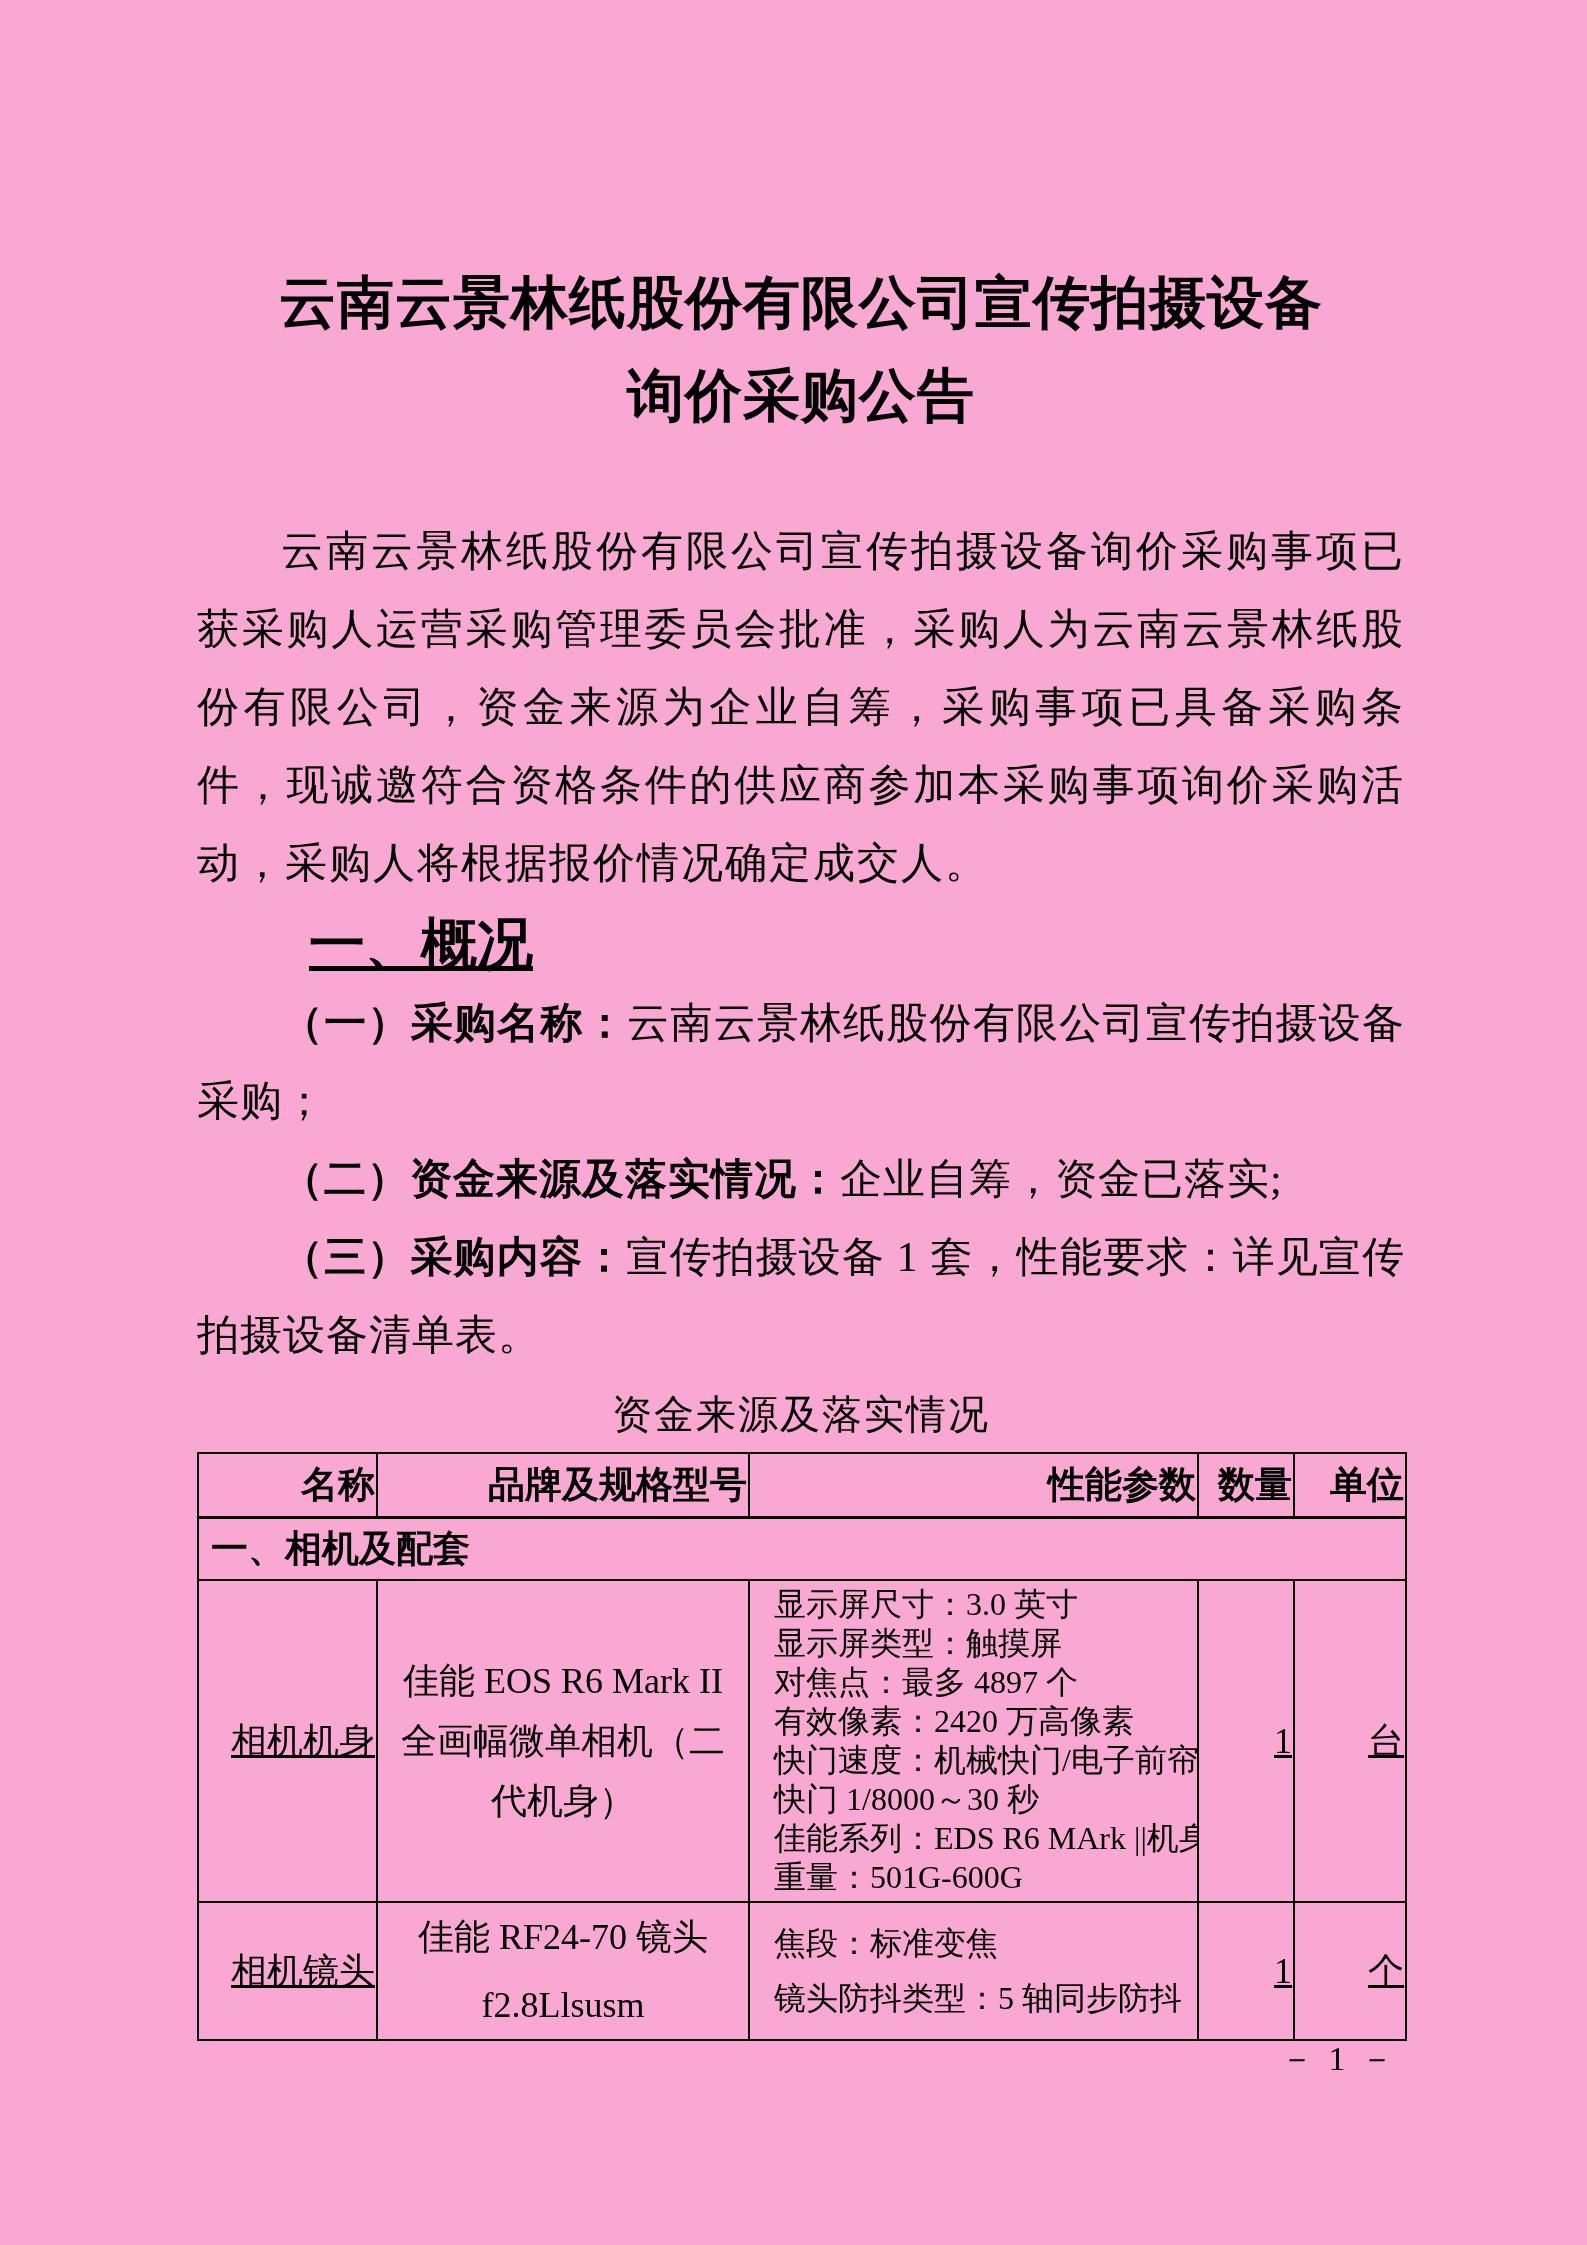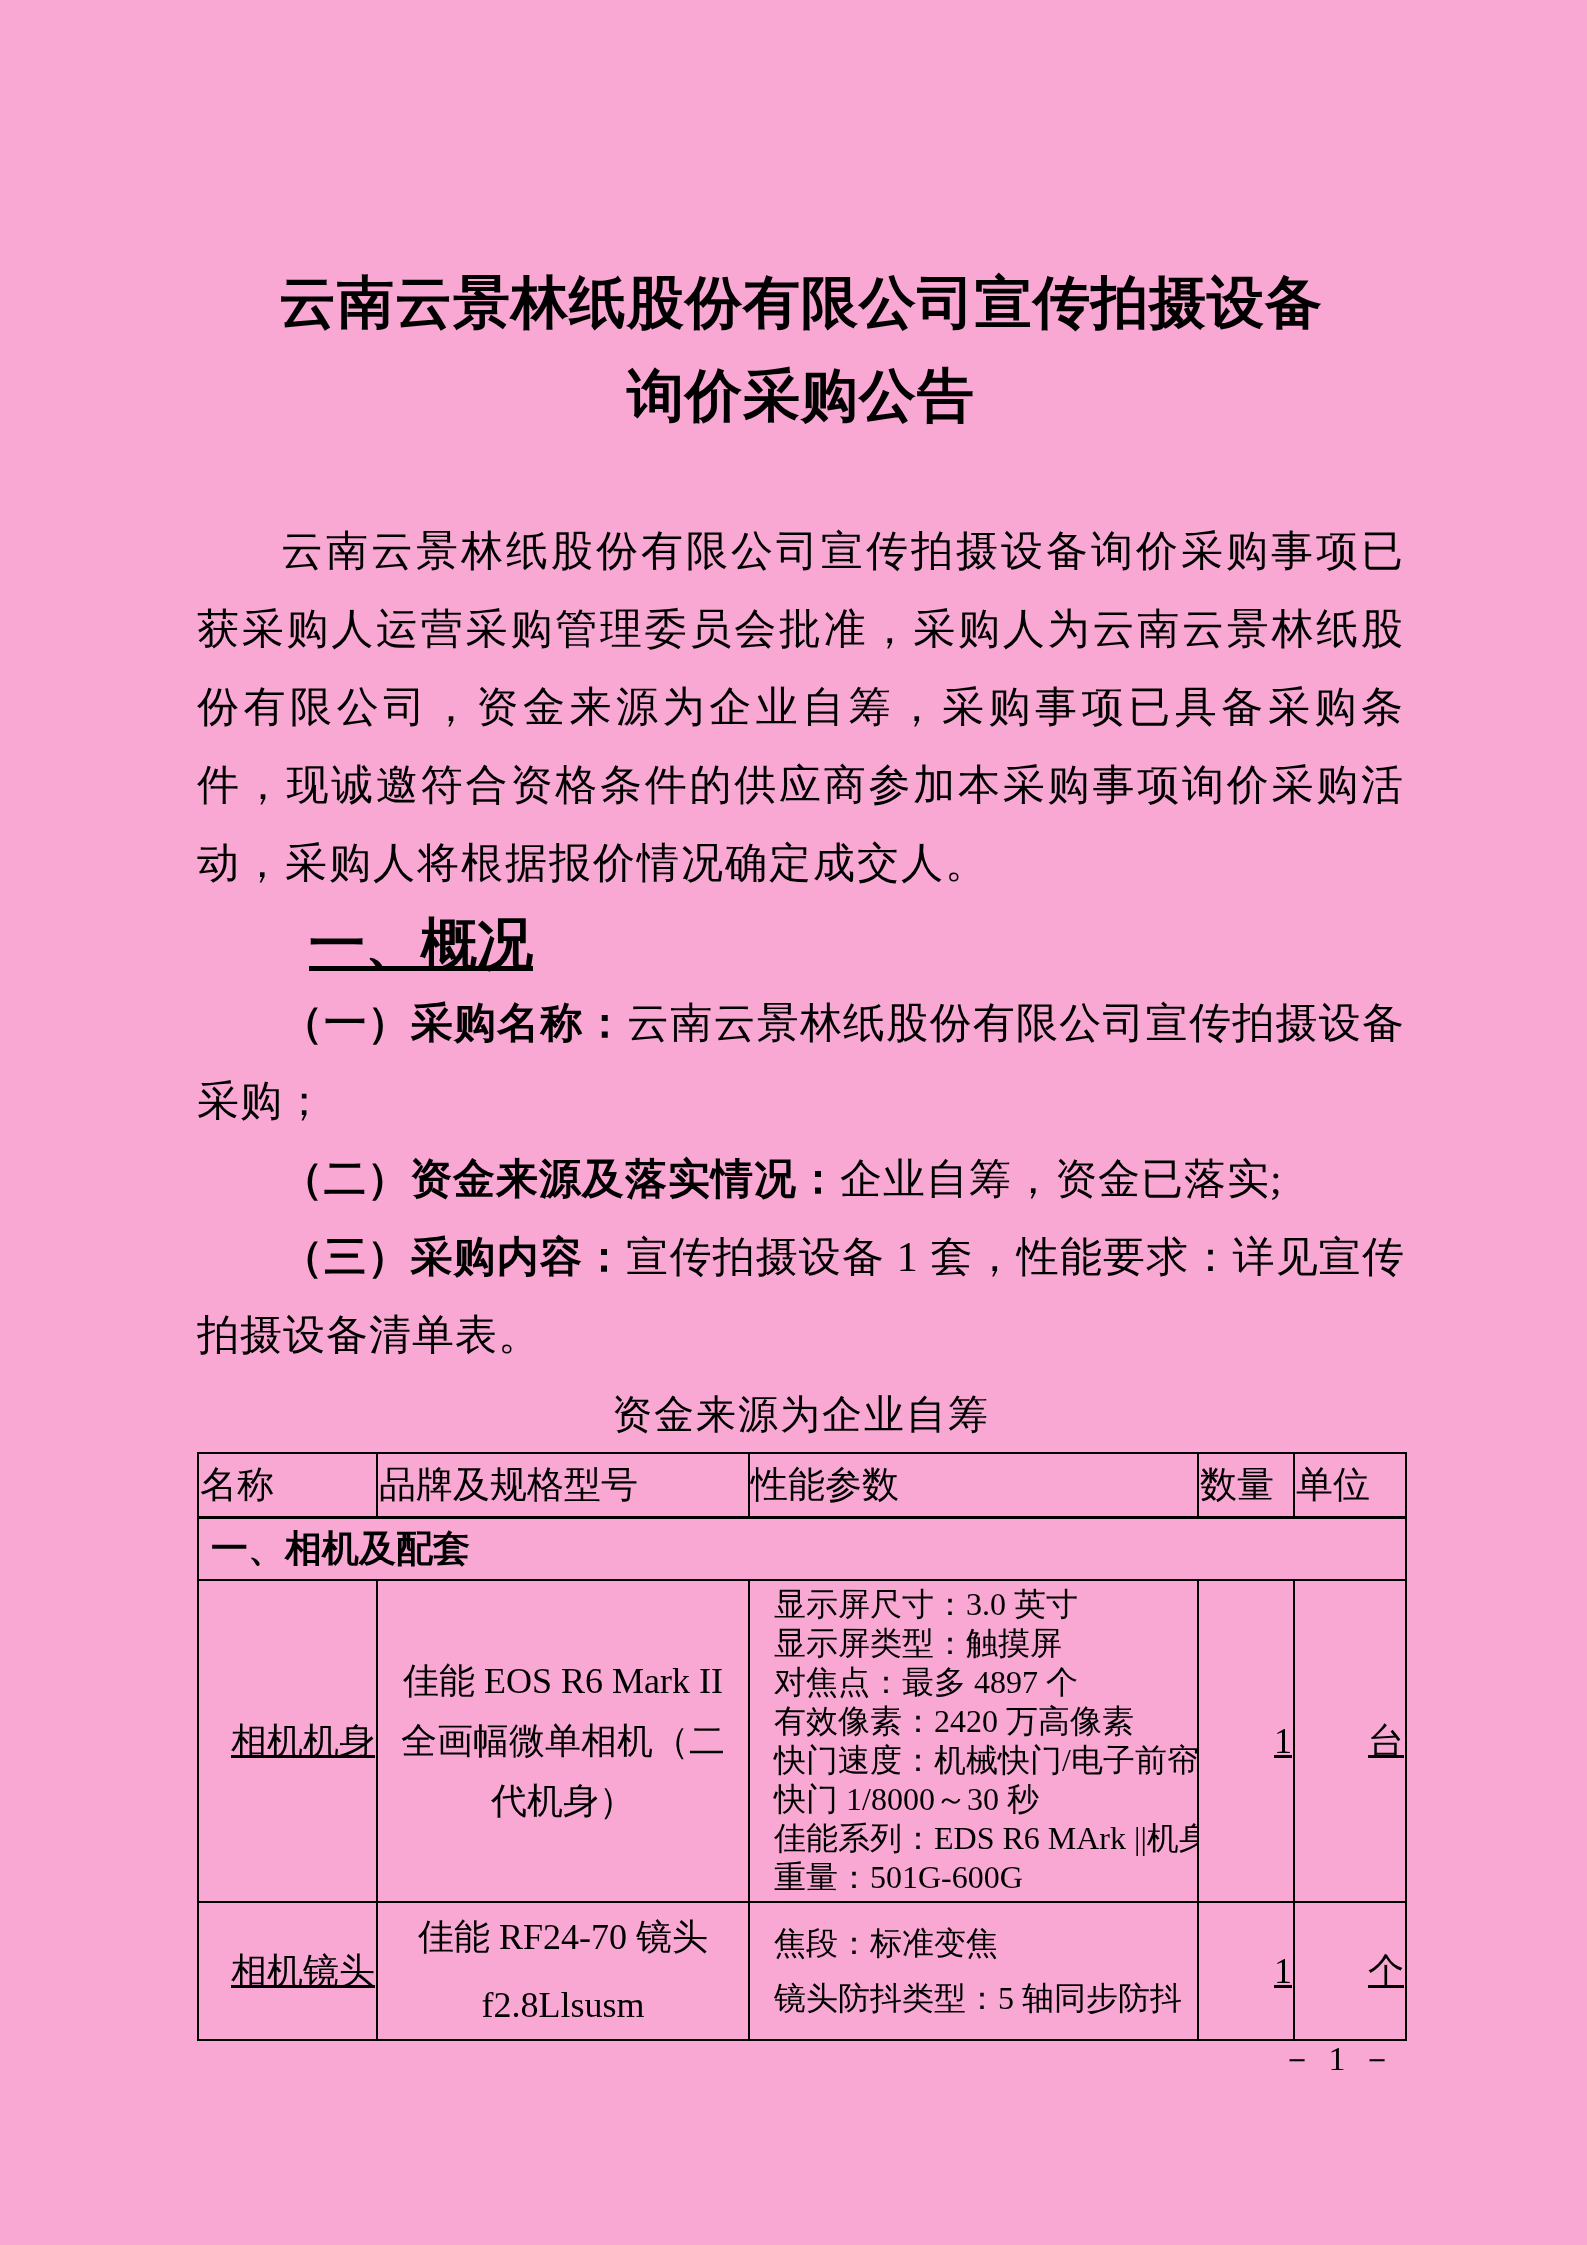--- a/index.html
+++ b/index.html
@@ -53,25 +53,25 @@
     width:1208px;
     margin-top:8px;
     table-layout:fixed;
   }
   table.equip th, table.equip td {
     border:2px solid #000;
     vertical-align:middle;
     overflow:hidden;
   }
   table.equip thead th {
-    font-weight:normal;
+    font-weight:bold;
     font-size:37px;
     height:60px;
     border-bottom-width:3px;
-    text-align:left;
+    text-align:right;
   }
   .group-cell {
     font-weight:bold;
     font-size:37px;
     height:58px;
     padding-left:12px;
     text-align:left;
     border-bottom-width:3px;
   }
   .name-cell, .qty-cell, .unit-cell {
@@ -118,21 +118,21 @@
     <p class="item">
       <span class="label">（一）采购名称：</span><span>云南云景林纸股份有限公司宣传拍摄设备采购；</span>
     </p>
     <p class="item">
       <span class="label">（二）资金来源及落实情况：</span><span>企业自筹，资金已落实;</span>
     </p>
     <p class="item">
       <span class="label">（三）采购内容：</span><span>宣传拍摄设备 1 套，性能要求：详见宣传拍摄设备清单表。</span>
     </p>
 
-    <div class="table-caption">资金来源为企业自筹</div>
+    <div class="table-caption">资金来源及落实情况</div>
 
     <table class="equip">
       <colgroup>
         <col style="width:179px">
         <col style="width:372px">
         <col style="width:449px">
         <col style="width:96px">
         <col style="width:112px">
       </colgroup>
       <thead>

